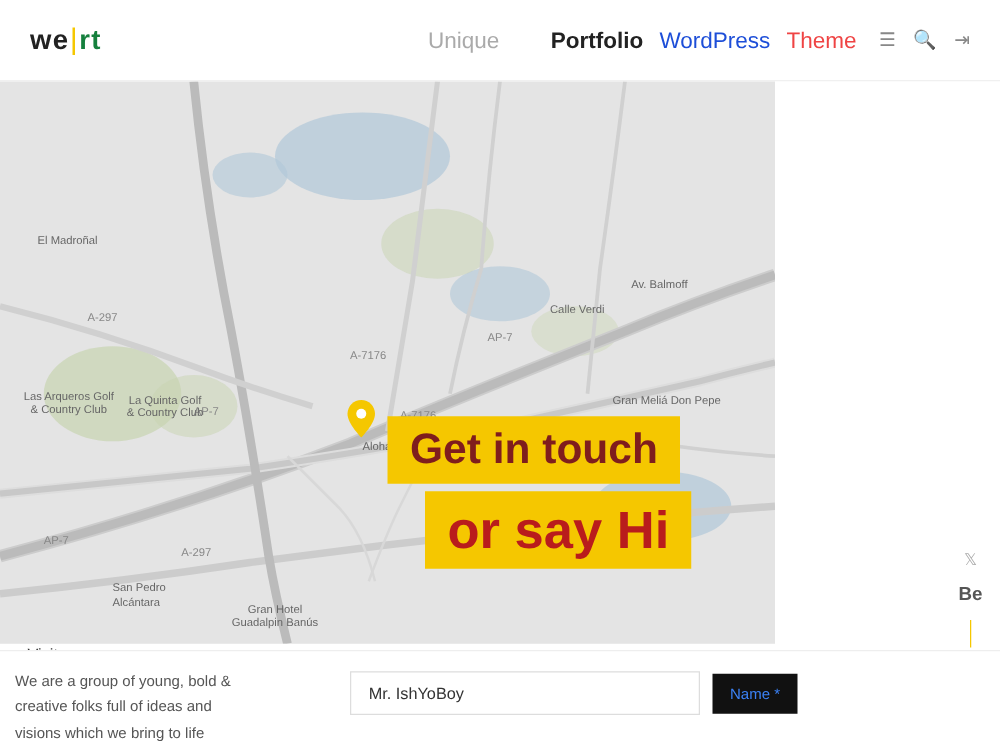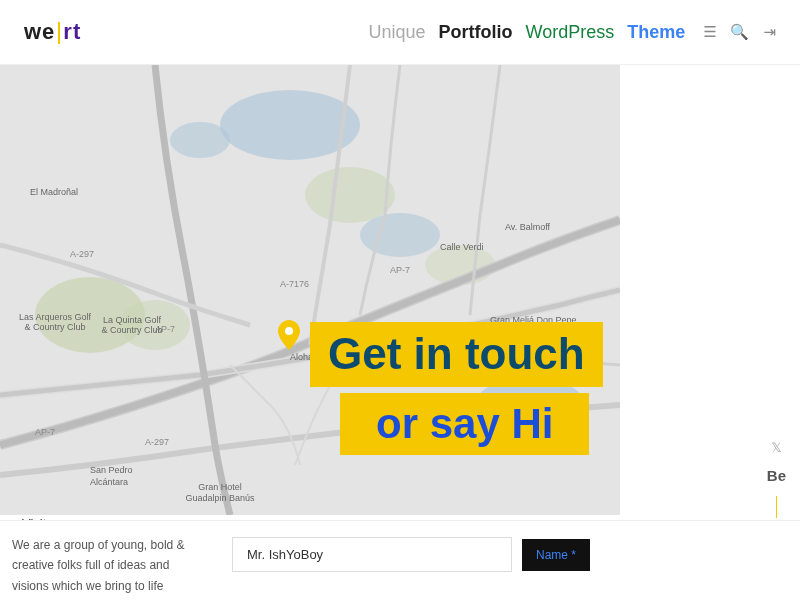--- a/index.html
+++ b/index.html
@@ -44,49 +44,50 @@
       display: inline-block;
       width: 2px;
       height: 22px;
       background: #f5c700;
       margin: 0 3px;
       position: relative;
       top: 1px;
     }
 
     .logo-rt {
-      color: #4c1d95;
+      color: #15803d;
     }
 
     .header-nav {
       display: flex;
       align-items: center;
       gap: 4px;
       font-size: 18px;
       color: #888;
     }
 
     .header-nav .unique {
       color: #aaa;
       font-weight: 400;
     }
 
     .header-nav .portfolio {
       color: #222;
       font-weight: 700;
+      margin-left: 28px;
     }
 
     .header-nav .wordpress {
-      color: #15803d;
+      color: #1d4ed8;
       font-weight: 400;
     }
 
     .header-nav .theme {
-      color: #3b82f6;
-      font-weight: 700;
+      color: #ef4444;
+      font-weight: 400;
     }
 
     .header-icons {
       display: flex;
       align-items: center;
       gap: 14px;
       margin-left: 18px;
     }
 
     .header-icon {
@@ -117,34 +118,34 @@
       position: absolute;
       bottom: 60px;
       right: 0;
       width: 310px;
     }
 
     .map-text-line1 {
       background: #f5c700;
       display: inline-block;
       padding: 8px 18px;
-      font-size: 44px;
+      font-size: 34px;
       font-weight: 900;
-      color: #0c4a6e;
+      color: #7f1d1d;
       line-height: 1.1;
       margin-bottom: 6px;
     }
 
     .map-text-line2 {
       background: #f5c700;
       display: inline-block;
-      padding: 8px 36px;
+      padding: 8px 18px;
       font-size: 42px;
       font-weight: 900;
-      color: #1d4ed8;
+      color: #b91c1c;
       line-height: 1.1;
       margin-left: 30px;
     }
 
     
     .visit-us {
       position: absolute;
       top: 65px + 450px;
       top: 515px;
       left: 10px;
@@ -206,20 +207,21 @@
       width: 180px;
       flex-shrink: 0;
     }
 
     .bottom-form {
       display: flex;
       align-items: center;
       gap: 10px;
       flex: 1;
       margin-top: 2px;
+      margin-left: 48px;
     }
 
     .bottom-input {
       border: 1px solid #ddd;
       padding: 9px 14px;
       font-size: 13px;
       color: #333;
       width: 280px;
       outline: none;
     }

